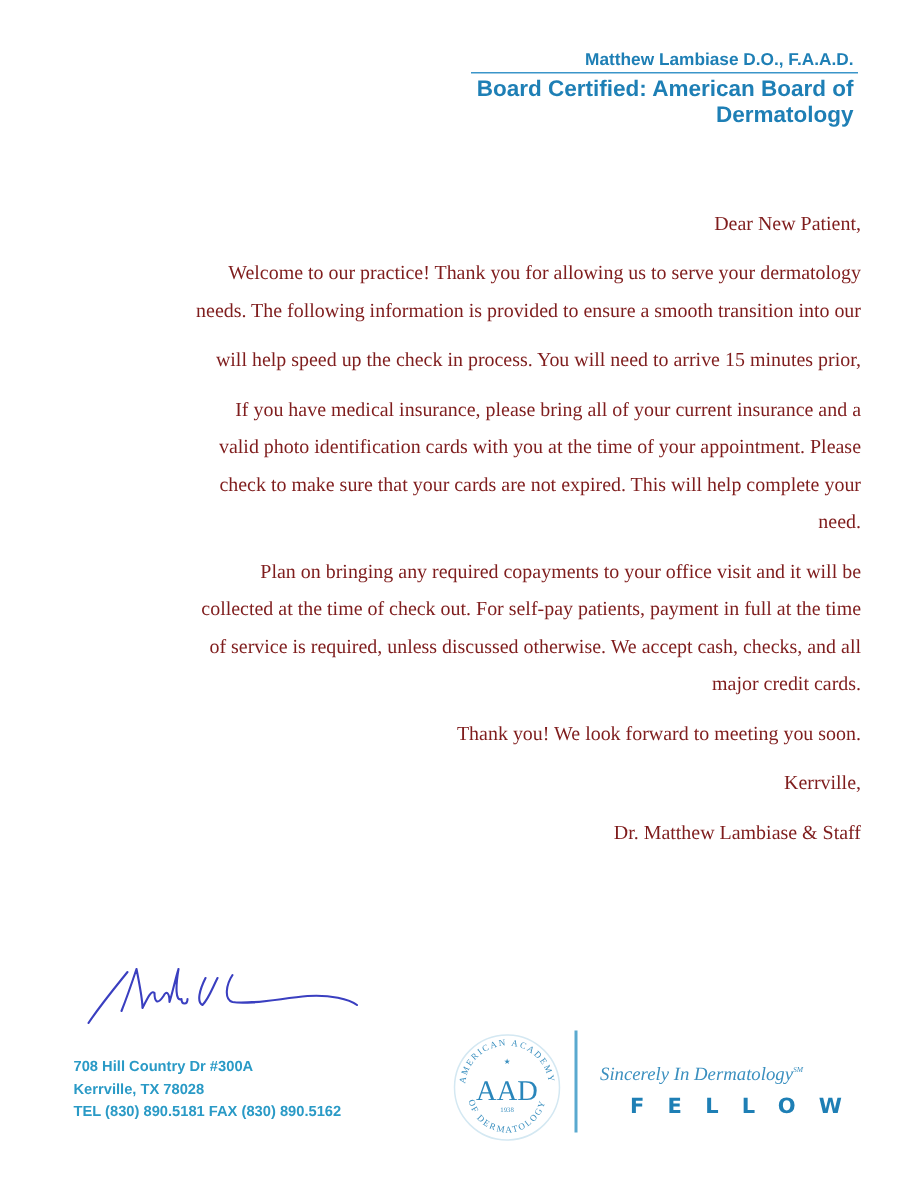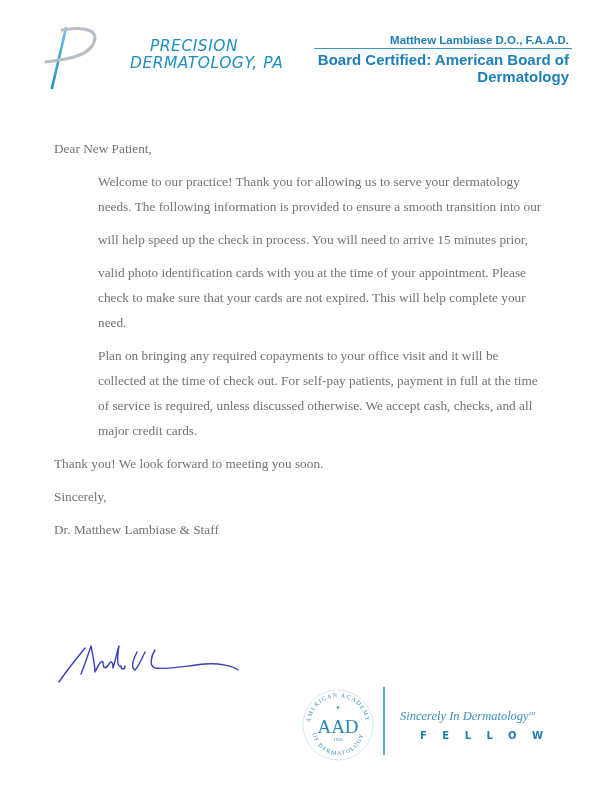--- a/index.html
+++ b/index.html
@@ -15,101 +15,91 @@
     .logo-line2 { position: absolute; left: -10px; top: 17px; font-size: 15.5px; white-space: nowrap; text-transform: uppercase; }
 
     
     .doc-header { position: absolute; left: 314px; top: 34px; width: 258px; text-align: right;
       font-family: Liberation Sans, sans-serif; color: #1e7fb5; }
     .doc-name { font-size: 11.5px; font-weight: bold; padding-bottom: 2px; border-bottom: 1px solid #3b95c9; padding-right: 3px; }
     .doc-cert { font-size: 15px; font-weight: bold; margin-top: 2px; padding-right: 3px; text-align: right; }
 
     
     .letter { position: absolute; left: 54px; top: 136px; width: 520px;
-      font-family: "Liberation Serif", serif; font-size: 13.3px; color: #737373; line-height: 25px; }
+      font-family: "Liberation Serif", serif; font-size: 13.3px; color: #7f1d1d; line-height: 25px; text-align: right; }
     .letter p { margin: 0 0 8px 0; }
     .letter .line { display: block; white-space: nowrap; margin-left: 44px; }
 
     
     .signature { position: absolute; left: 55px; top: 640px; width: 185px; height: 45px; }
 
     
     .address { position: absolute; left: 49px; top: 704px; font-family: "Liberation Sans", sans-serif;
       font-size: 9.8px; font-weight: bold; color: #2a9ac6; line-height: 15px; }
 
     
     .seal { position: absolute; left: 300px; top: 687px; width: 76px; height: 76px; }
     .vrule { position: absolute; left: 383px; top: 687px; width: 2px; height: 68px; background: #5aa9cf; }
     .excellence { position: absolute; left: 400px; top: 709px; font-family: "Liberation Serif", serif;
       font-style: italic; font-size: 12.5px; color: #3a8fbf; white-space: nowrap; }
     .excellence sup { font-size: 5px; vertical-align: super; }
     .fellow { position: absolute; left: 420px; top: 730px; font-family: "DejaVu Sans", sans-serif;
-      font-weight: bold; font-size: 10px; color: #1e7fb5; letter-spacing: 15.5px; }
+      font-weight: bold; font-size: 14px; color: #1e7fb5; letter-spacing: 15.5px; }
   </style>
 </head>
 <body>
 
 <div class="page">
 
-  <div class="logo">
-    <svg class="logo-mark" viewBox="0 0 70 70">
-      <defs>
-        <linearGradient id="pstroke" x1="0" y1="0" x2="0" y2="1">
-          <stop offset="0" stop-color="#6fc2e2"></stop>
-          <stop offset="1" stop-color="#1e8fbf"></stop>
-        </linearGradient>
-      </defs>
-      <path d="M26 8 L12 68" stroke="url(#pstroke)" stroke-width="2.6" stroke-linecap="round" fill="none"></path>
-      <path d="M22 10 C 45 6, 62 10, 52 26 C 44 38, 20 40, 6 42" stroke="#b9bfc8" stroke-width="3.2" fill="none" stroke-linecap="round"></path>
-    </svg>
-    <div class="logo-text">
-      <span class="logo-line1">Precision</span>
-      <span class="logo-line2">Dermatology, PA</span>
-    </div>
-  </div>
 
   <div class="doc-header">
     <div class="doc-name">Matthew Lambiase D.O., F.A.A.D.</div>
     <div class="doc-cert">Board Certified: American Board of Dermatology</div>
   </div>
 
   <div class="letter">
     <p>Dear New Patient,</p>
 
     <p>
       <span class="line">Welcome to our practice! Thank you for allowing us to serve your dermatology</span>
       <span class="line">needs. The following information is provided to ensure a smooth transition into our</span>
     </p>
 
     <p>
       <span class="line">will help speed up the check in process. You will need to arrive 15 minutes prior,</span>
     </p>
 
     <p>
+      <span class="line">If you have medical insurance, please bring all of your current insurance and a</span>
       <span class="line">valid photo identification cards with you at the time of your appointment. Please</span>
       <span class="line">check to make sure that your cards are not expired. This will help complete your</span>
       <span class="line">need.</span>
     </p>
 
     <p>
       <span class="line">Plan on bringing any required copayments to your office visit and it will be</span>
       <span class="line">collected at the time of check out. For self-pay patients, payment in full at the time</span>
       <span class="line">of service is required, unless discussed otherwise. We accept cash, checks, and all</span>
       <span class="line">major credit cards.</span>
     </p>
 
     <p>Thank you! We look forward to meeting you soon.</p>
-    <p>Sincerely,</p>
+    <p>Kerrville,</p>
     <p>Dr. Matthew Lambiase &amp; Staff</p>
   </div>
 
   <svg class="signature" viewBox="0 0 185 45">
     <path d="M4 42 C 12 30, 22 18, 30 8 M 26 34 C 30 24, 34 12, 36 6 M 36 6 C 38 16, 40 26, 40 32 C 44 24, 46 20, 48 22 C 48 28, 50 30, 54 24 C 56 20, 58 22, 58 28 C 60 22, 62 12, 64 6 C 62 18, 62 28, 66 26 C 66 30, 70 30, 70 26 M 82 12 C 78 20, 76 28, 80 30 C 84 26, 86 20, 90 12 M 100 10 C 96 16, 94 26, 100 28 C 110 30, 130 26, 150 24 C 165 23, 178 26, 183 30" stroke="#3a3fc0" stroke-width="1.4" fill="none" stroke-linecap="round" stroke-linejoin="round"></path>
   </svg>
 
+  <div class="address">
+    <div>708 Hill Country Dr #300A</div>
+    <div>Kerrville, TX 78028</div>
+    <div>TEL (830) 890.5181 FAX (830) 890.5162</div>
+  </div>
 
   <svg class="seal" viewBox="0 0 76 76">
     <defs>
       <path id="ringTop" d="M 10 38 A 28 28 0 0 1 66 38"></path>
       <path id="ringBot" d="M 12 42 A 26 26 0 0 0 64 42"></path>
     </defs>
     <circle cx="38" cy="38" r="35" fill="none" stroke="#d4e8f2" stroke-width="1"></circle>
     <text font-family="Liberation Serif, serif" font-size="6" fill="#3a8fbf" letter-spacing="1.2">
       <textPath href="#ringTop" startOffset="50%" text-anchor="middle">AMERICAN ACADEMY</textPath>
     </text>

